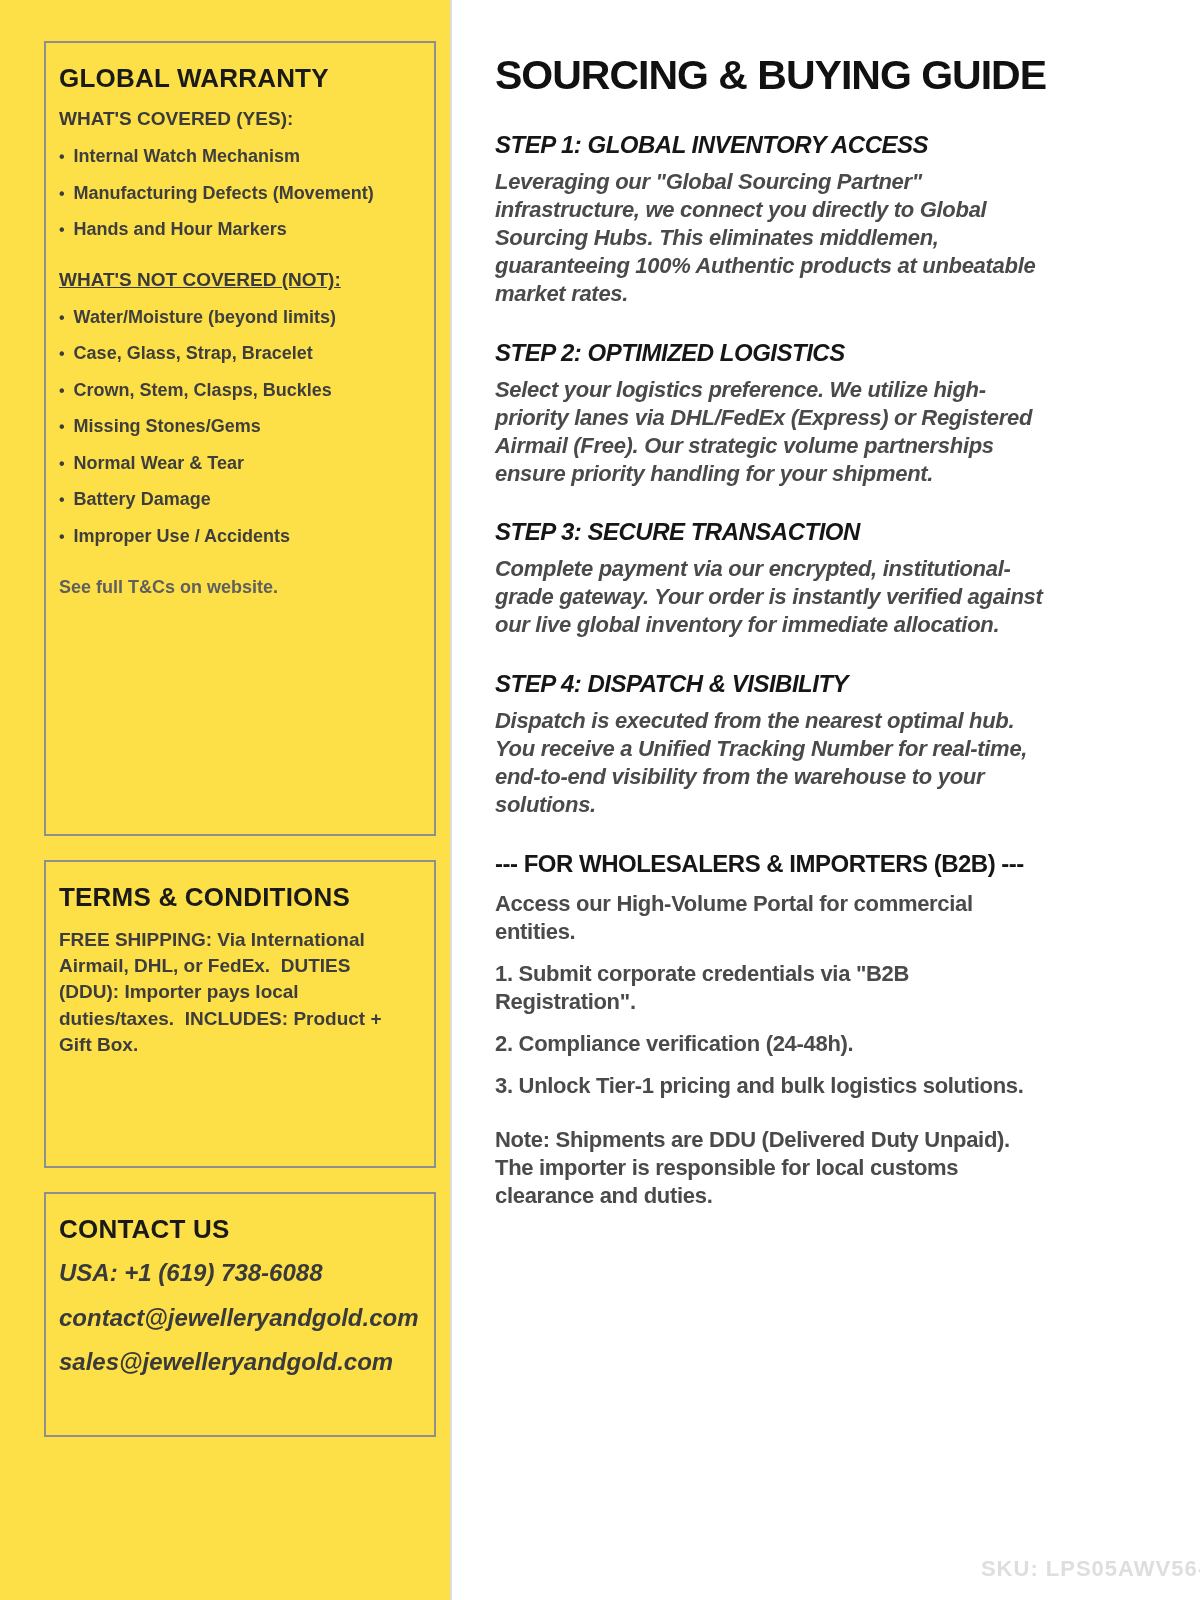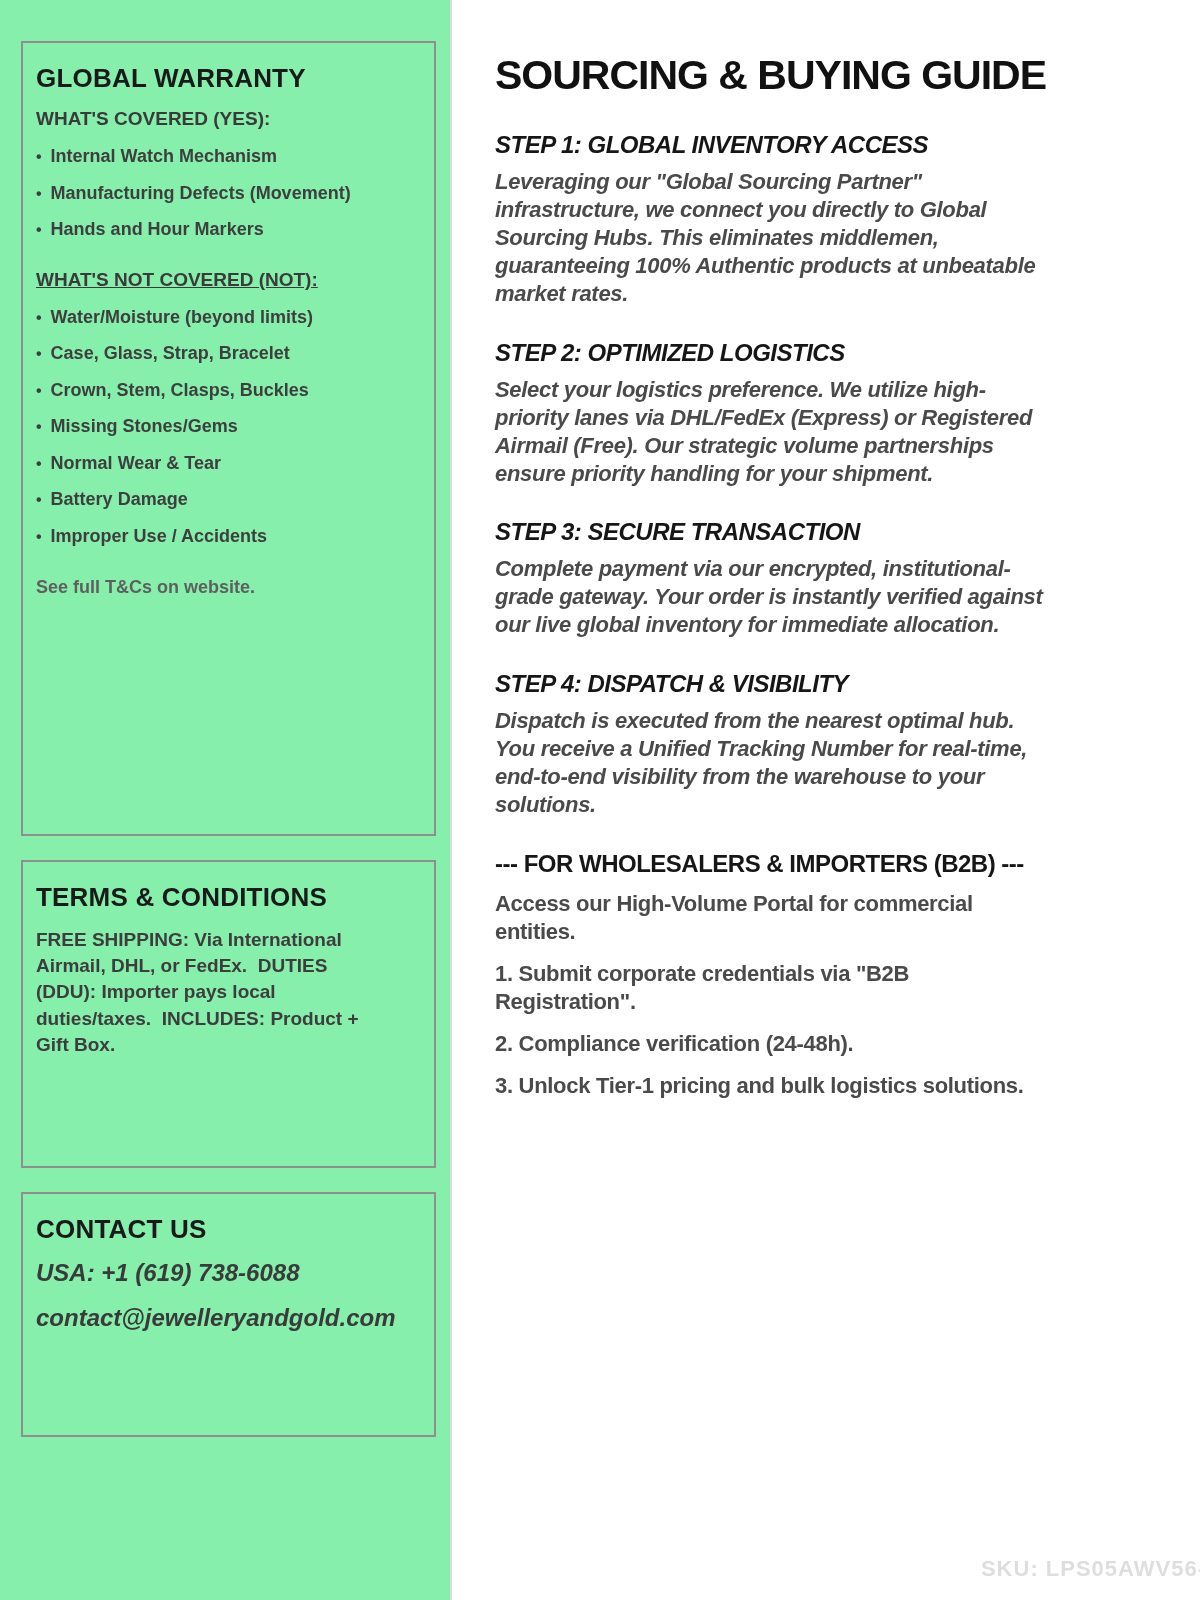--- a/index.html
+++ b/index.html
@@ -7,23 +7,24 @@
     width: 1200px; height: 1600px;
     background: #ffffff;
     font-family: "Liberation Sans", "DejaVu Sans", sans-serif;
     overflow: hidden;
   }
   .page { position: relative; display: flex; width: 1200px; height: 1600px; }
 
   
   .sidebar {
     width: 452px; min-width: 452px; height: 1600px;
-    background: #86efac;
+    background: #fde047;
     border-right: 2px solid #dcdcdc;
     box-sizing: border-box;
+    padding-left: 23px;
   }
   .box {
     box-sizing: border-box;
     border: 2px solid #8f8f8f;
     margin-left: 21px; margin-right: 14px;
     padding: 20px 16px 0 13px;
     overflow: hidden;
   }
   .box-warranty { margin-top: 41px; height: 795px; }
   .box-terms    { margin-top: 24px; height: 308px; }
@@ -162,20 +163,21 @@
     <section class="box box-terms">
       <h2 class="box-title">TERMS &amp; CONDITIONS</h2>
       <p class="terms-body">FREE SHIPPING: Via International Airmail, DHL, or FedEx.  DUTIES (DDU): Importer pays local duties/taxes.  INCLUDES: Product + Gift Box.</p>
     </section>
 
     <section class="box box-contact">
       <h2 class="box-title">CONTACT US</h2>
       <ul class="contact-list">
           <li>USA: +1 (619) 738-6088</li>
           <li>contact@jewelleryandgold.com</li>
+          <li>sales@jewelleryandgold.com</li>
         </ul>
     </section>
 
   </aside>
 
   <main class="main">
     <h1 class="page-title">SOURCING &amp; BUYING GUIDE</h1>
 
     <div>
         <section class="step">
@@ -197,17 +199,18 @@
       </div>
 
     <section>
       <h2 class="step-h b2b-h">--- FOR WHOLESALERS &amp; IMPORTERS (B2B) ---</h2>
       <p class="step-p b2b-intro">Access our High-Volume Portal for commercial entities.</p>
       <div>
           <p class="step-p b2b-item">1. Submit corporate credentials via "B2B Registration".</p>
           <p class="step-p b2b-item">2. Compliance verification (24-48h).</p>
           <p class="step-p b2b-item">3. Unlock Tier-1 pricing and bulk logistics solutions.</p>
         </div>
+      <p class="step-p b2b-note">Note: Shipments are DDU (Delivered Duty Unpaid). The importer is responsible for local customs clearance and duties.</p>
     </section>
   </main>
 
   <div class="sku">SKU: LPS05AWV56-</div>
 </div>
 
 </body></html>

